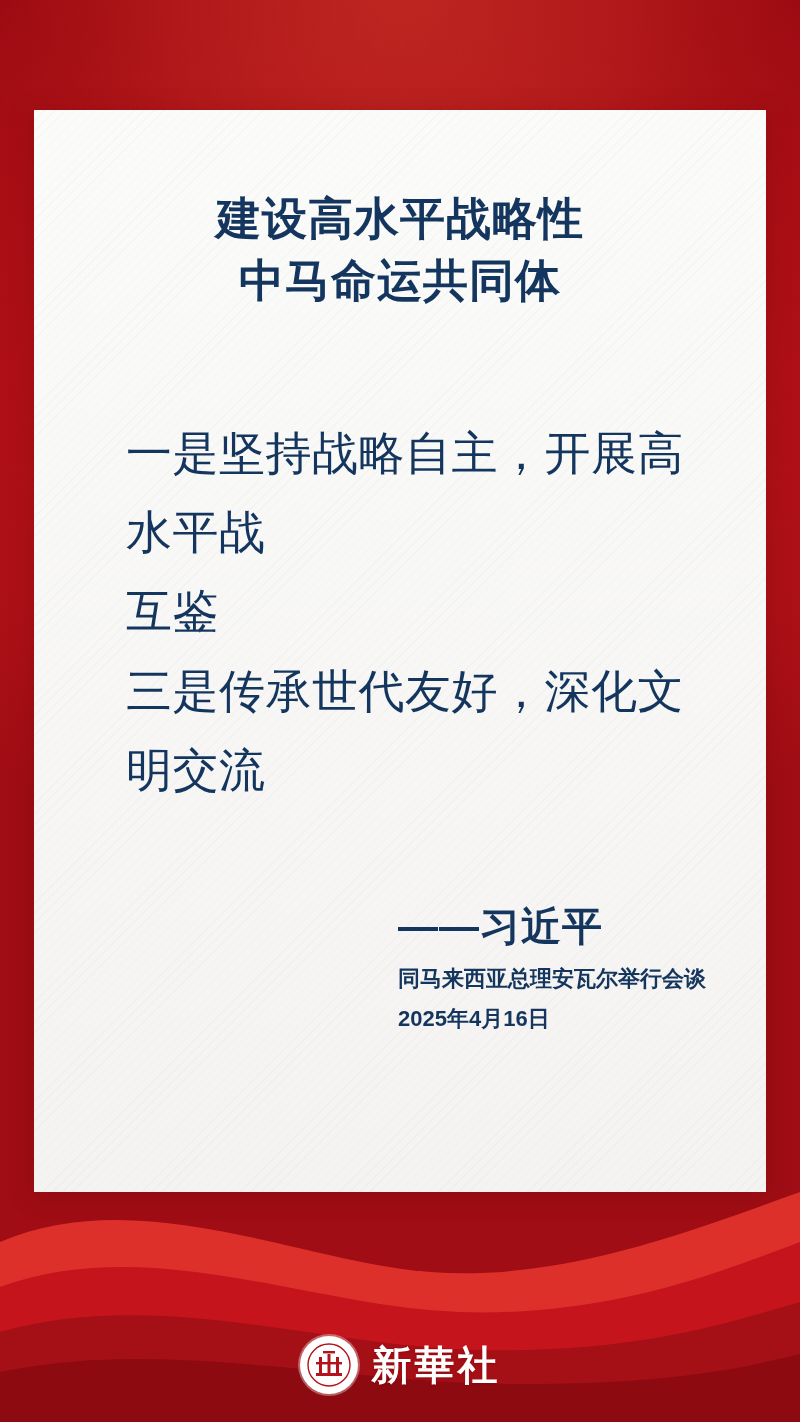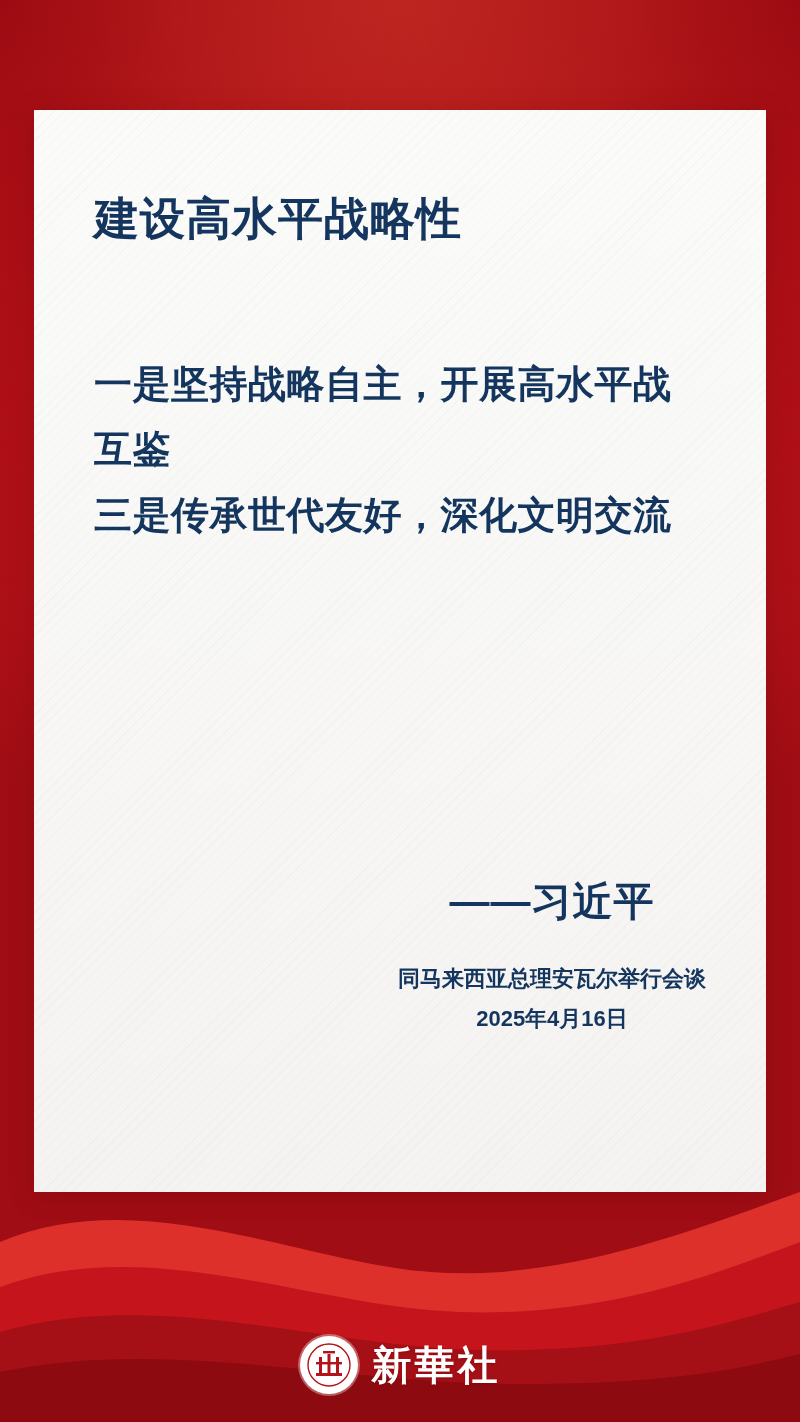--- a/index.html
+++ b/index.html
@@ -55,58 +55,59 @@
   .card-inner {
     position: absolute;
     inset: 0;
     padding: 0 60px;
     box-sizing: border-box;
   }
 
   .title {
     margin: 0;
     padding-top: 78px;
-    text-align: left;
+    text-align: center;
     color: #14365e;
     font-size: 45px;
     font-weight: bold;
     line-height: 1.38;
     letter-spacing: 1px;
   }
   .title-line {
     display: block;
   }
 
   .body-block {
     margin-top: 102px;
     color: #14365e;
-    font-size: 38px;
-    font-weight: bold;
+    font-size: 46px;
+    font-weight: normal;
     line-height: 1.72;
     letter-spacing: 0.5px;
+    margin-left: 32px;
   }
   .body-line {
     display: block;
   }
 
   .signature {
     position: absolute;
     right: 60px;
     bottom: 152px;
-    text-align: center;
+    text-align: left;
     color: #14365e;
   }
   .sign-name {
     font-size: 40px;
     font-weight: bold;
     letter-spacing: 1px;
     line-height: 1.3;
   }
   .sign-meta {
-    margin-top: 32px;
+    margin-top: 7px;
     font-size: 22px;
     font-weight: bold;
     line-height: 1.85;
   }
   .sign-meta span { display: block; }
 
   
   .waves {
     position: absolute;
     left: 0;
@@ -149,20 +150,21 @@
 </head>
 <body>
 
 <div class="poster">
 
   <div class="card">
     <div class="card-inner">
 
       <h1 class="title">
         <span class="title-line">建设高水平战略性</span>
+        <span class="title-line">中马命运共同体</span>
       </h1>
 
       <div class="body-block">
         <span class="body-line">一是坚持战略自主，开展高水平战</span>
         <span class="body-line">互鉴</span>
         <span class="body-line">三是传承世代友好，深化文明交流</span>
       </div>
 
       <div class="signature">
         <div class="sign-name">——习近平</div>

